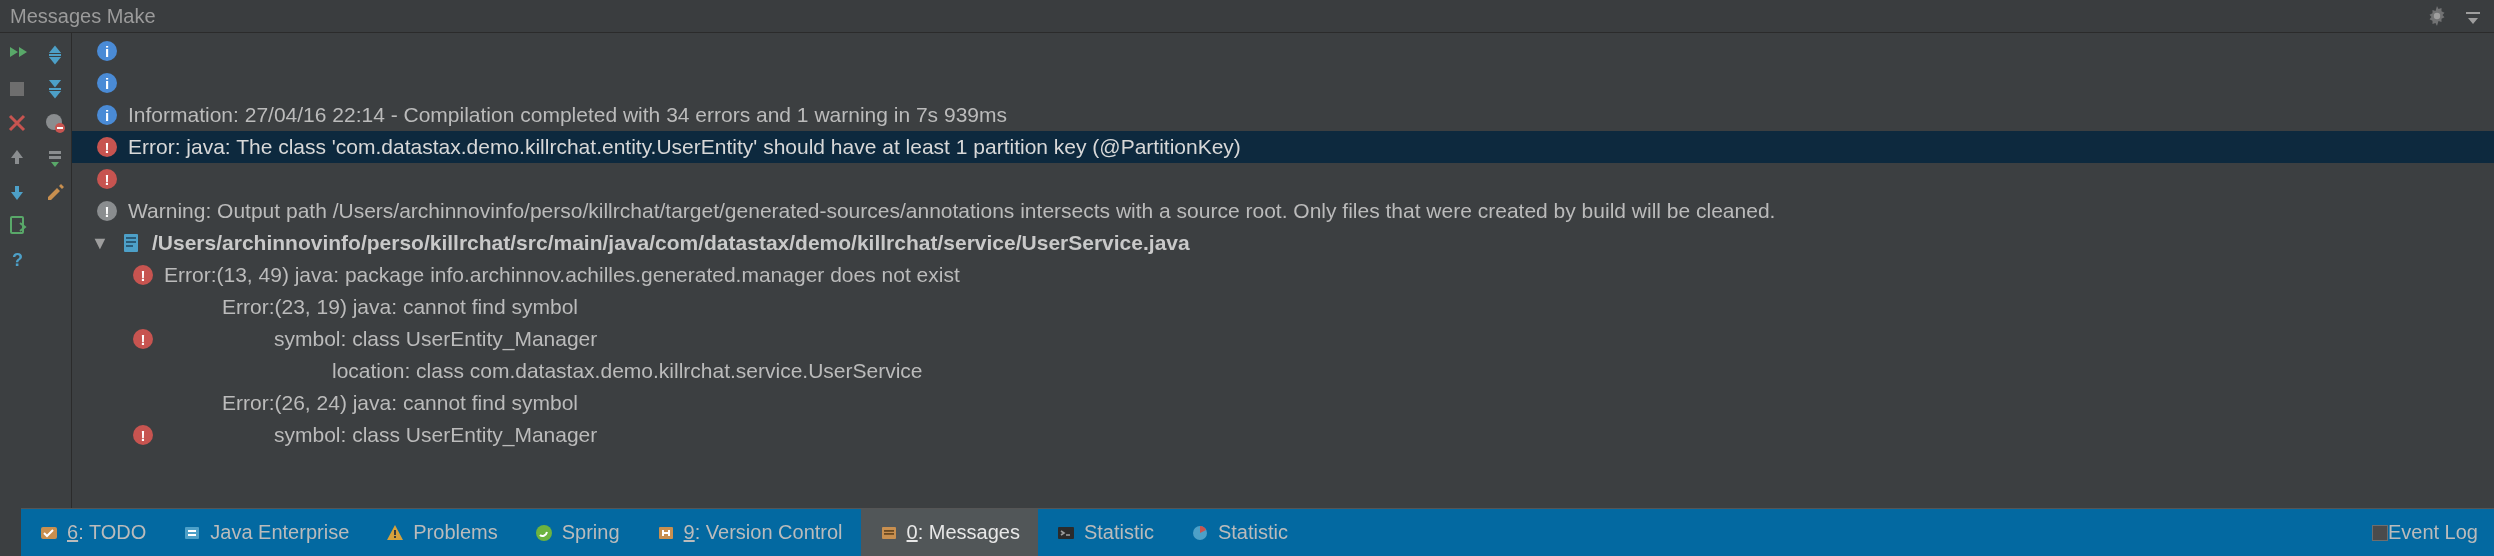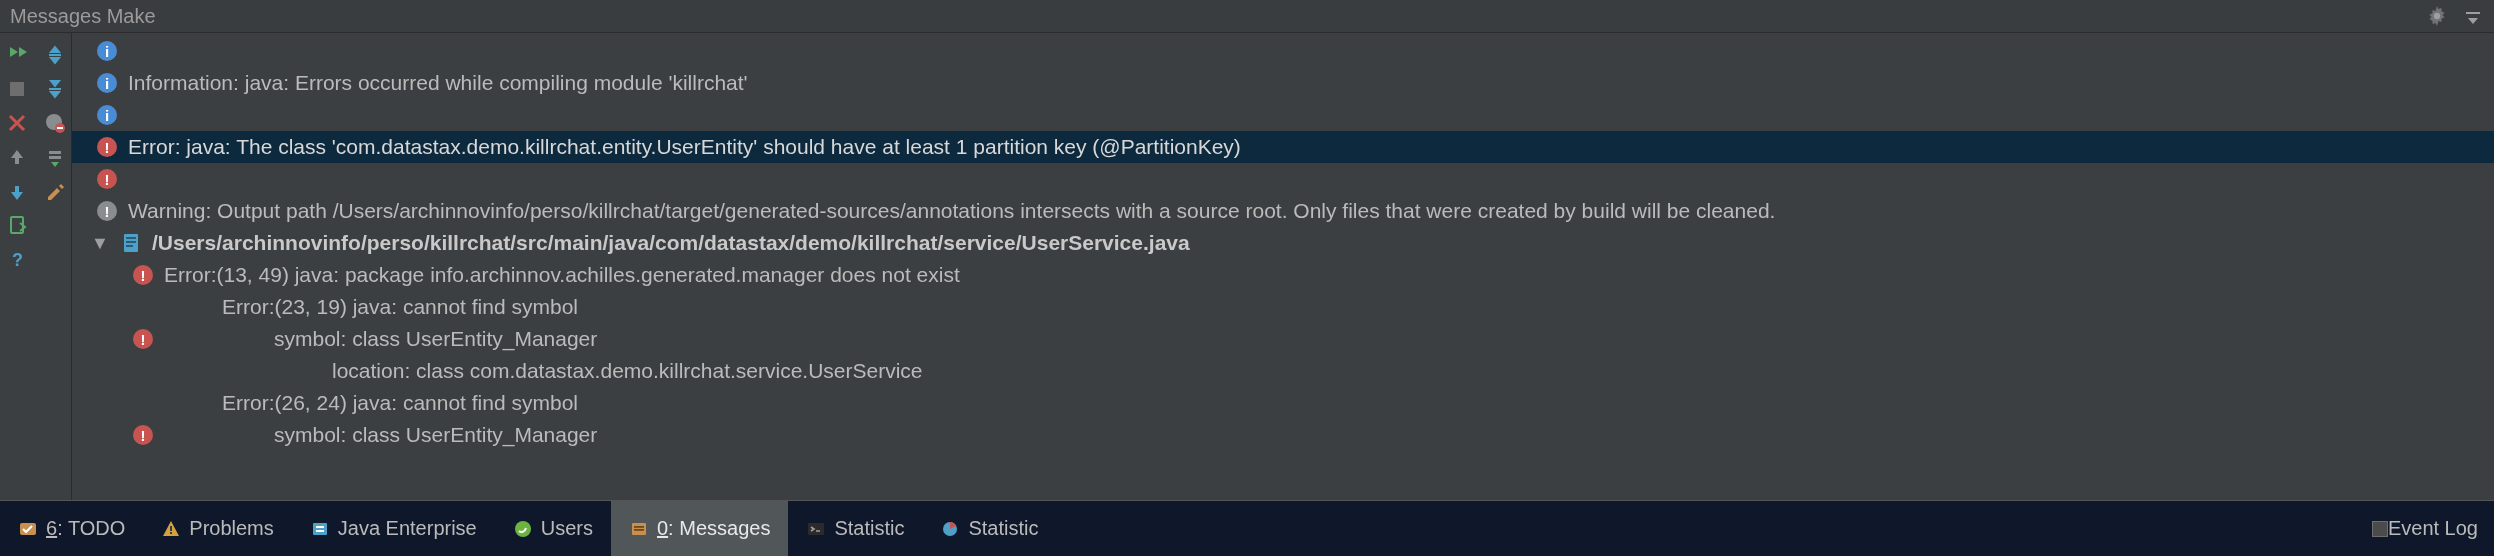--- a/index.html
+++ b/index.html
@@ -77,25 +77,26 @@
   .file-row .doc  { width:22px; display:inline-flex; justify-content:center; }
 
   
   .circ { width:20px; height:20px; border-radius:50%; display:flex; align-items:center; justify-content:center; font-weight:700; font-size:15px; color:#fff; }
   .circ.info { background:#4a8bd6; }
   .circ.err  { background:#c75450; }
   .circ.warn { background:#8a8d8f; }
 
   
   .bottombar {
-    height:56px;
-    background:#0f172a;
+    height:48px;
+    background:#0369a1;
     border-top:1px solid #555;
     display:flex;
     align-items:stretch;
+    margin-left:21px;
   }
   .tab {
     display:flex;
     align-items:center;
     gap:8px;
     padding:0 18px;
     color:#bbbbbb;
     font-size:20px;
     border-right:0;
   }
@@ -224,26 +225,26 @@
 
     <div class="row">
       <span class="bullet">
           <span class="circ info">i</span>
         </span>
     </div>
     <div class="row">
       <span class="bullet">
           <span class="circ info">i</span>
         </span>
-      <span class="txt">Information: java: Errors occurred while compiling module 'killrchat'</span>
     </div>
     <div class="row">
       <span class="bullet">
           <span class="circ info">i</span>
         </span>
+      <span class="txt">Information: 27/04/16 22:14 - Compilation completed with 34 errors and 1 warning in 7s 939ms</span>
     </div>
     <div class="row selected">
       <span class="bullet">
           <span class="circ err">!</span>
         </span>
       <span class="txt">Error: java: The class 'com.datastax.demo.killrchat.entity.UserEntity' should have at least 1 partition key (@PartitionKey)</span>
     </div>
     <div class="row">
       <span class="bullet">
           <span class="circ err">!</span>
@@ -308,49 +309,58 @@
           <rect x="1" y="3" width="16" height="12" rx="2" fill="#c88f4f"></rect>
           <path d="M4 9l3 3 6-6" stroke="#fff" stroke-width="2" fill="none"></path>
         </svg>
     </span>
     <span><span class="u">6</span><span>: TODO</span></span>
   </div>
 
   <div class="tab">
     <span class="ti">
       <svg width="18" height="18" viewBox="0 0 18 18">
+          <rect x="2" y="3" width="14" height="12" rx="1" fill="#4da0c8"></rect>
+          <rect x="5" y="6" width="8" height="2" fill="#fff"></rect>
+          <rect x="5" y="10" width="8" height="2" fill="#fff"></rect>
+        </svg>
+    </span>
+    <span>Java Enterprise</span>
+  </div>
+
+  <div class="tab">
+    <span class="ti">
+      <svg width="18" height="18" viewBox="0 0 18 18">
           <path d="M9 1l8 15H1z" fill="#d6a13c"></path>
           <rect x="8" y="6" width="2" height="5" fill="#3b3b3b"></rect>
           <rect x="8" y="12" width="2" height="2" fill="#3b3b3b"></rect>
         </svg>
     </span>
     <span>Problems</span>
   </div>
 
   <div class="tab">
     <span class="ti">
       <svg width="18" height="18" viewBox="0 0 18 18">
-          <rect x="2" y="3" width="14" height="12" rx="1" fill="#4da0c8"></rect>
-          <rect x="5" y="6" width="8" height="2" fill="#fff"></rect>
-          <rect x="5" y="10" width="8" height="2" fill="#fff"></rect>
-        </svg>
-    </span>
-    <span>Java Enterprise</span>
-  </div>
-
-  <div class="tab">
-    <span class="ti">
-      <svg width="18" height="18" viewBox="0 0 18 18">
           <circle cx="9" cy="9" r="8" fill="#6db33f"></circle>
           <path d="M5 11c2 2 6 1 7-3" stroke="#fff" stroke-width="2" fill="none"></path>
         </svg>
     </span>
-    <span>Users</span>
-  </div>
-
+    <span>Spring</span>
+  </div>
+
+  <div class="tab">
+    <span class="ti">
+      <svg width="18" height="18" viewBox="0 0 18 18">
+          <rect x="2" y="3" width="14" height="12" rx="1" fill="#c88f4f"></rect>
+          <path d="M6 6v6M12 6v6M6 9h6" stroke="#fff" stroke-width="2"></path>
+        </svg>
+    </span>
+    <span><span class="u">9</span><span>: Version Control</span></span>
+  </div>
 
   <div class="tab active">
     <span class="ti">
       <svg width="18" height="18" viewBox="0 0 18 18">
           <rect x="2" y="3" width="14" height="12" rx="1" fill="#c88f4f"></rect>
           <rect x="4" y="6" width="10" height="1.8" fill="#6b4a22"></rect>
           <rect x="4" y="9" width="10" height="1.8" fill="#6b4a22"></rect>
         </svg>
     </span>
     <span><span class="u">0</span><span>: Messages</span></span>

